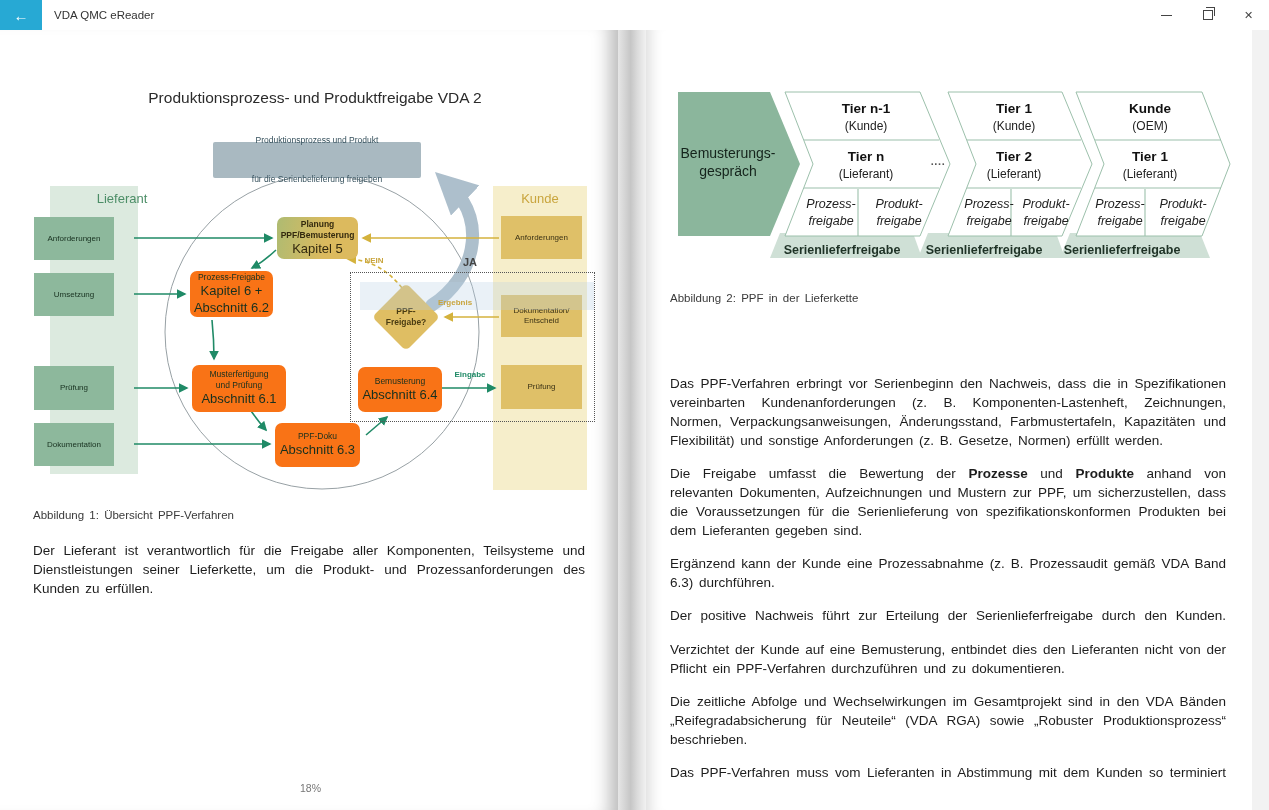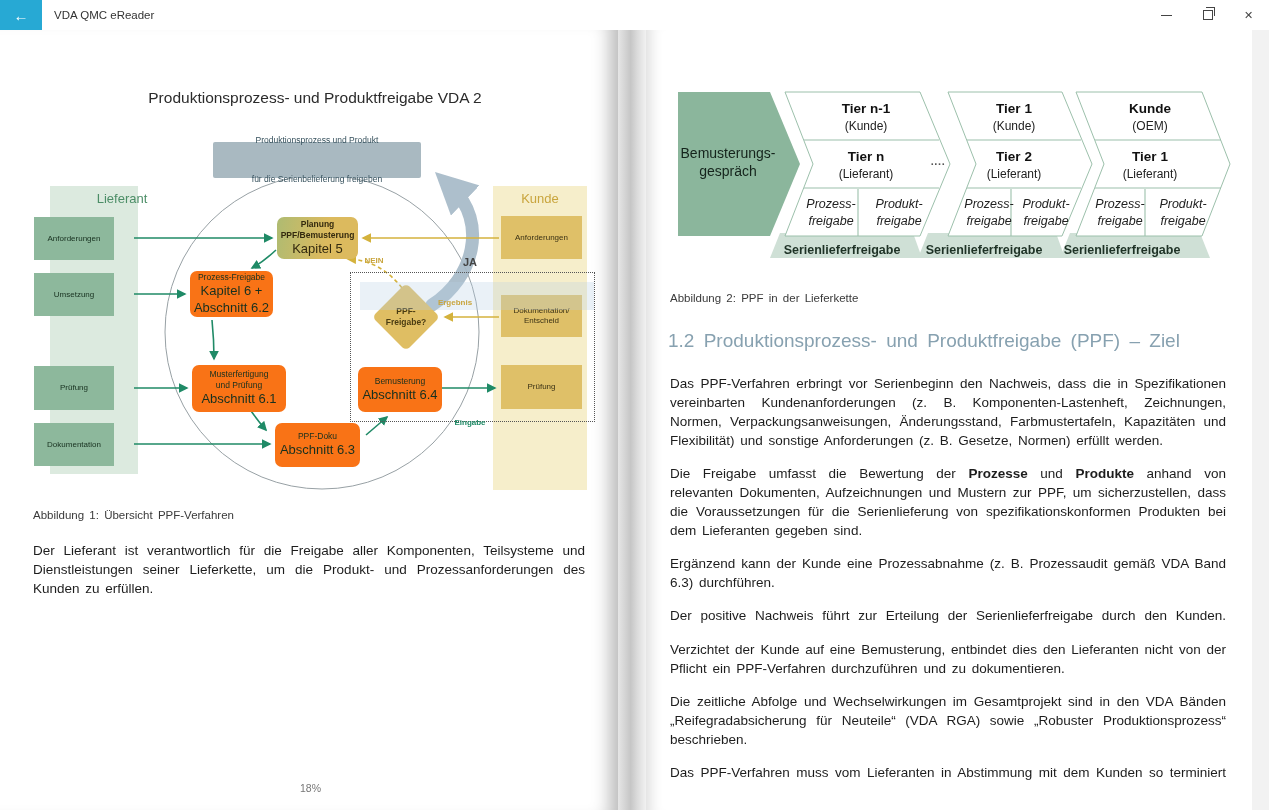--- a/index.html
+++ b/index.html
@@ -54,21 +54,21 @@
   .node.bm{left:328px;top:237px;width:84px;height:45px;}
   .node.pd{left:245px;top:293px;width:85px;height:44px;}
   .diamond{position:absolute;left:352px;top:163px;width:48px;height:48px;background:#dfbe63;border-radius:5px;
     transform:rotate(45deg);z-index:3;}
   .diamond .in{transform:rotate(-45deg);width:48px;height:48px;display:flex;flex-direction:column;
     align-items:center;justify-content:center;font-size:8.5px;font-weight:600;color:#4a3c12;line-height:1.25;}
   .wm{position:absolute;left:330px;top:152px;width:234px;height:28px;background:rgba(186,208,228,.30);z-index:4;}
   .dotrect{position:absolute;left:320px;top:142px;width:243px;height:148px;border:1.6px dotted #555;z-index:5;}
   .lbl{position:absolute;z-index:6;font-size:8px;font-weight:700;transform:translateX(-50%);white-space:nowrap;}
   .lbl.gold{color:#c9a53e;}
-  .lbl.teal{color:#1f8a66;margin-top:48px;}
+  .lbl.teal{color:#1f8a66;}
   .lbl.dark{color:#444;font-weight:700;font-size:11px;text-align:center;}
   .caption{position:absolute;font-size:11.5px;color:#3a3a3a;word-spacing:2px;}
   .cap1{left:33px;top:479px;}
   .body-par{font-size:13.5px;line-height:1.4;text-align:justify;color:#1d1d1d;word-spacing:2px;}
   .lp-par{position:absolute;left:33px;top:512px;width:552px;}
   .progress{position:absolute;left:300px;top:752px;font-size:10.5px;color:#777;}
   
   .chev{position:absolute;left:26px;top:58px;}
   .chev text{text-anchor:middle;}
   .t-b{font:700 13.5px "Liberation Sans",sans-serif;fill:#111;}
@@ -282,21 +282,20 @@
     <text class="t-b" x="478" y="73">Tier 1</text>
     <text class="t-s" x="478" y="90">(Lieferant)</text>
     <text class="t-i" x="448" y="120">Prozess-</text>
     <text class="t-i" x="448" y="137">freigabe</text>
     <text class="t-i" x="511" y="120">Produkt-</text>
     <text class="t-i" x="511" y="137">freigabe</text>
     <text class="t-ban" x="450" y="166">Serienlieferfreigabe</text>
   </svg>
 
   <div class="caption cap2">Abbildung 2: PPF in der Lieferkette</div>
-  <div class="heading">1.2 Produktionsprozess- und Produktfreigabe (PPF) – Ziel</div>
 
   <div class="rp-text">
     <p class="body-par">Das PPF-Verfahren erbringt vor Serienbeginn den Nachweis, dass die in Spezifikationen vereinbarten Kundenanforderungen (z. B. Komponenten-Lastenheft, Zeichnungen, Normen, Verpackungsanweisungen, Änderungsstand, Farbmustertafeln, Kapazitäten und Flexibilität) und sonstige Anforderungen (z. B. Gesetze, Normen) erfüllt werden.</p>
     <p class="body-par"><span>Die Freigabe umfasst die Bewertung der </span><b>Prozesse</b><span> und </span><b>Produkte</b><span> anhand von relevanten Dokumenten, Aufzeichnungen und Mustern zur PPF, um sicherzustellen, dass die Voraussetzungen für die Serienlieferung von spezifikationskonformen Produkten bei dem Lieferanten gegeben sind.</span></p>
     <p class="body-par">Ergänzend kann der Kunde eine Prozessabnahme (z. B. Prozessaudit gemäß VDA Band 6.3) durchführen.</p>
     <p class="body-par stretch">Der positive Nachweis führt zur Erteilung der Serienlieferfreigabe durch den Kunden.</p>
     <p class="body-par">Verzichtet der Kunde auf eine Bemusterung, entbindet dies den Lieferanten nicht von der Pflicht ein PPF-Verfahren durchzuführen und zu dokumentieren.</p>
     <p class="body-par">Die zeitliche Abfolge und Wechselwirkungen im Gesamtprojekt sind in den VDA Bänden „Reifegradabsicherung für Neuteile“ (VDA RGA) sowie „Robuster Produktionsprozess“ beschrieben.</p>
     <p class="body-par stretch">Das PPF-Verfahren muss vom Lieferanten in Abstimmung mit dem Kunden so terminiert</p>
   </div>

